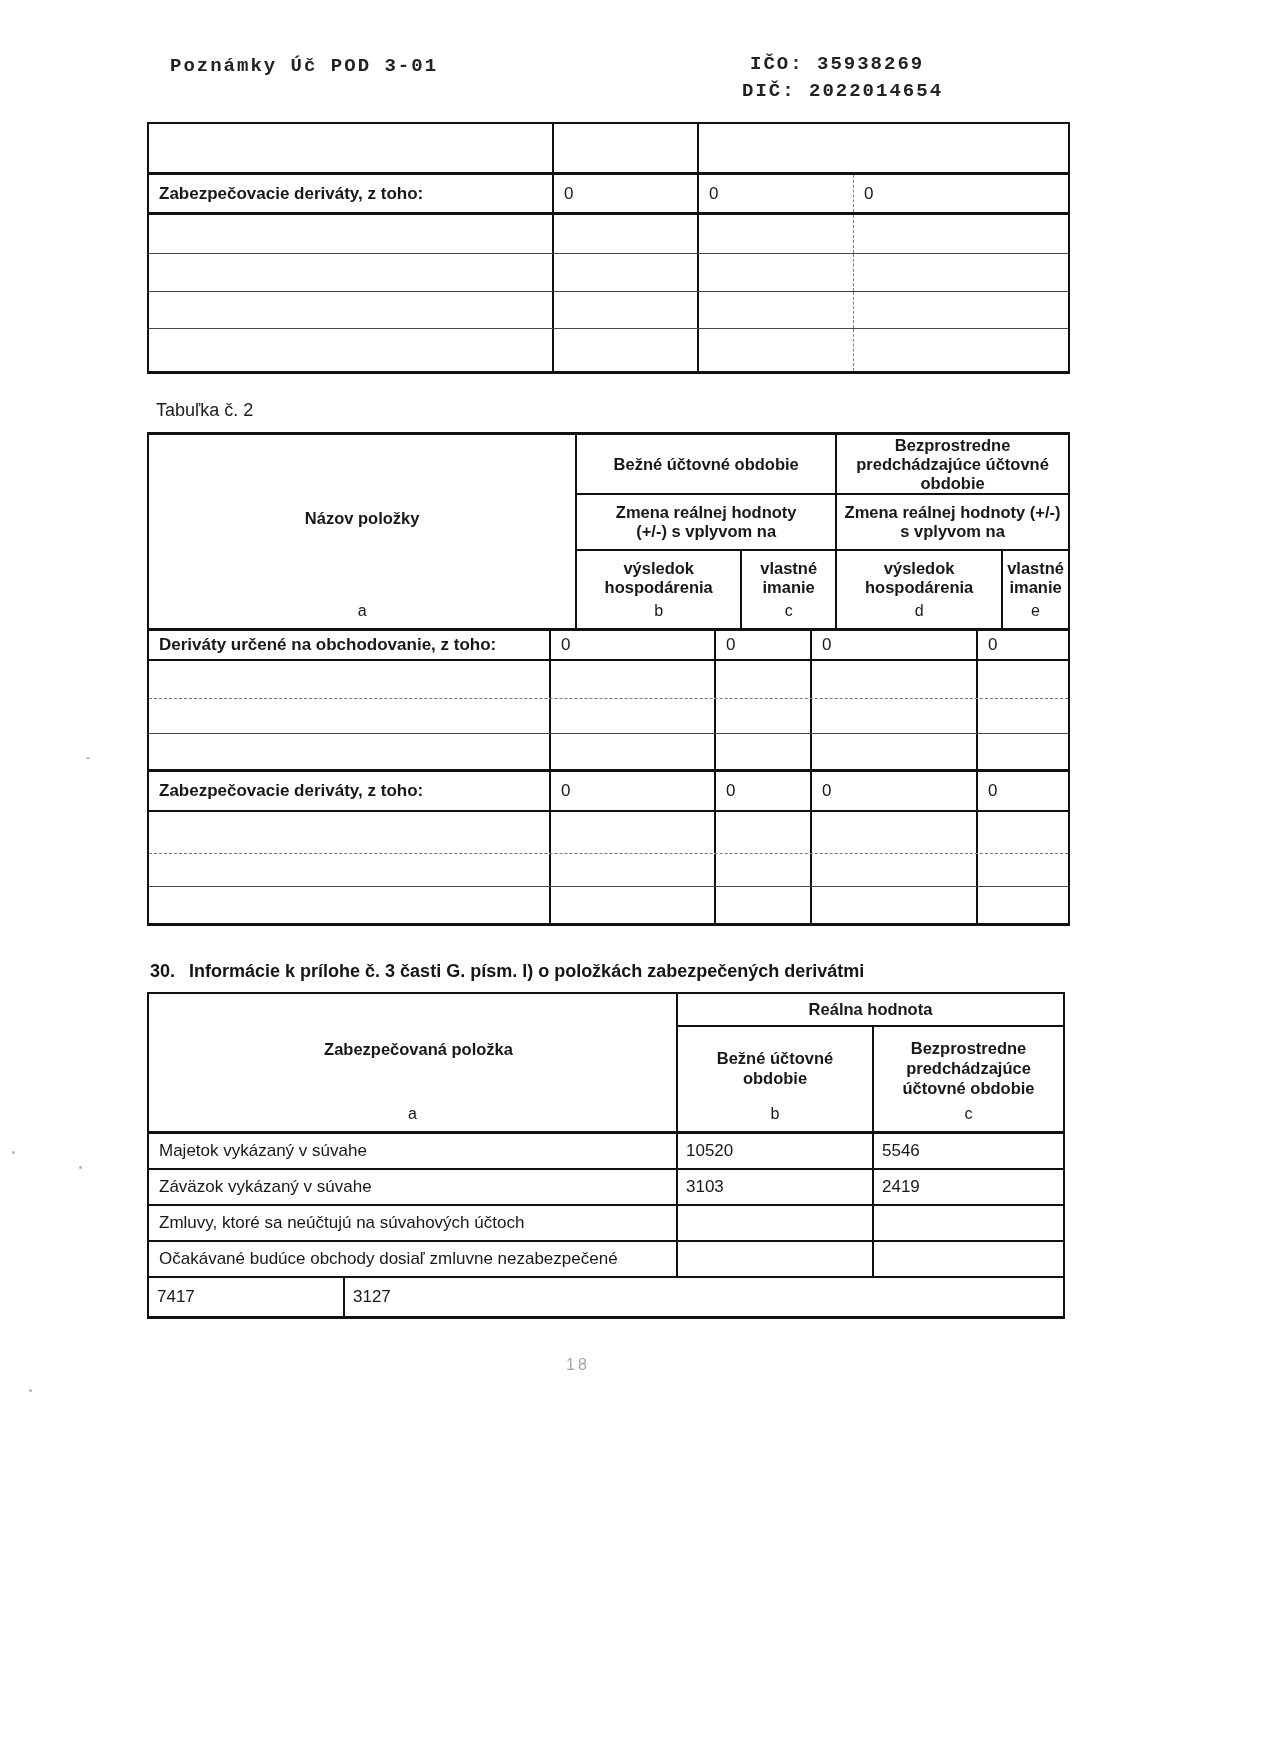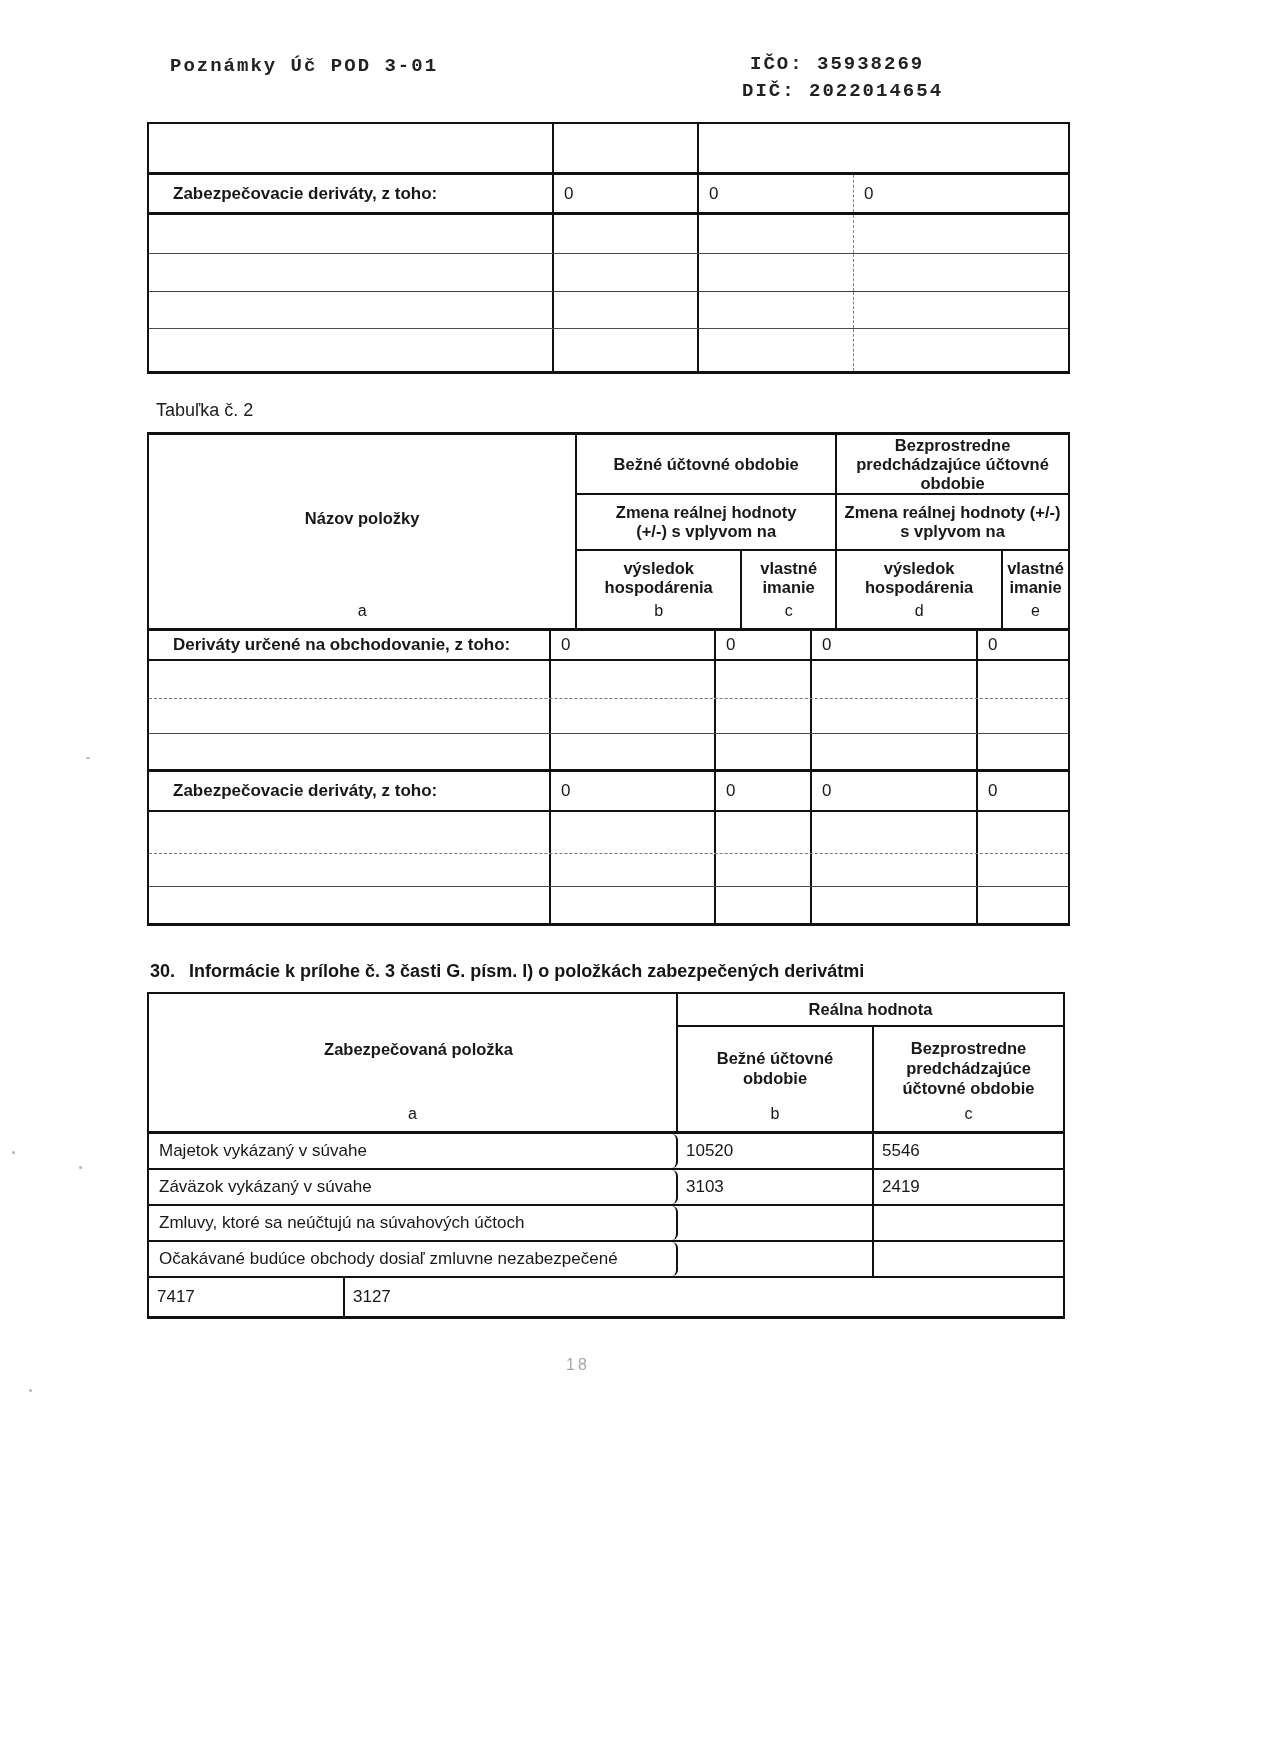--- a/index.html
+++ b/index.html
@@ -22,21 +22,21 @@
     font-weight: bold;
     letter-spacing: 2px;
     color: #222;
     white-space: nowrap;
   }
   .form-title { left: 170px; top: 55px; }
   .ico-line   { left: 750px; top: 53px; }
   .dic-line   { left: 742px; top: 80px; }
 
   
-  .lbl { font-weight: bold; font-size: 17px; display:flex; align-items:center; padding-left:24px; white-space:nowrap; overflow:hidden; }
+  .lbl { font-weight: bold; font-size: 17px; display:flex; align-items:center; padding-left:10px; white-space:nowrap; overflow:hidden; }
   .val { font-size: 17px; display:flex; align-items:center; padding-left:10px; }
   .letter { height: 26px; text-align:center; font-size:16px; font-weight:normal; }
 
   
   .t1 { position:absolute; left:147px; top:122px; width:923px; border:2px solid #111; border-bottom-width:3px; background:#fff; }
   .t1 .row { display:flex; }
   .t1 .r0 { height:51px; border-bottom:3px solid #111; }
   .t1 .r1 { height:40px; border-bottom:3px solid #111; }
   .t1 .r2 { height:39px; border-bottom:1px solid #4a4a4a; }
   .t1 .r3 { height:38px; border-bottom:1px solid #3f3f3f; }
@@ -97,21 +97,21 @@
   .t3 .tier1 { height:33px; border-bottom:2px solid #111; display:flex; align-items:center; justify-content:center; font-weight:bold; }
   .t3 .tier2 { flex:1; display:flex; }
   .t3 .hcell { display:flex; flex-direction:column; }
   .t3 .h-b { width:196px; border-right:2px solid #111; }
   .t3 .h-c { flex:1; }
   .t3 .hcell .t { flex:1; display:flex; align-items:center; justify-content:center; font-weight:bold; text-align:center; line-height:20px; padding-top:4px; }
   .w120 { display:inline-block; max-width:122px; }
   .w150 { display:inline-block; max-width:152px; }
   .t3 .row { display:flex; height:36px; border-bottom:2px solid #111; }
   .t3 .row:last-child { height:38px; border-bottom:none; }
-  .t3 .ca { width:529px; border-right:2px solid #111;border-radius:6px; }
+  .t3 .ca { width:529px; border-right:2px solid #111; }
   .t3 .cb { width:196px; border-right:2px solid #111; }
   .t3 .cc { flex:1; }
   .t3 .name { font-size:17px; display:flex; align-items:center; padding-left:10px; white-space:nowrap; }
   .t3 .name.bold { font-weight:bold; }
   .t3 .val { padding-left:8px; }
 
   
   .page-num {
     position:absolute; left:566px; top:1356px;
     font-family:Liberation Sans, sans-serif;

